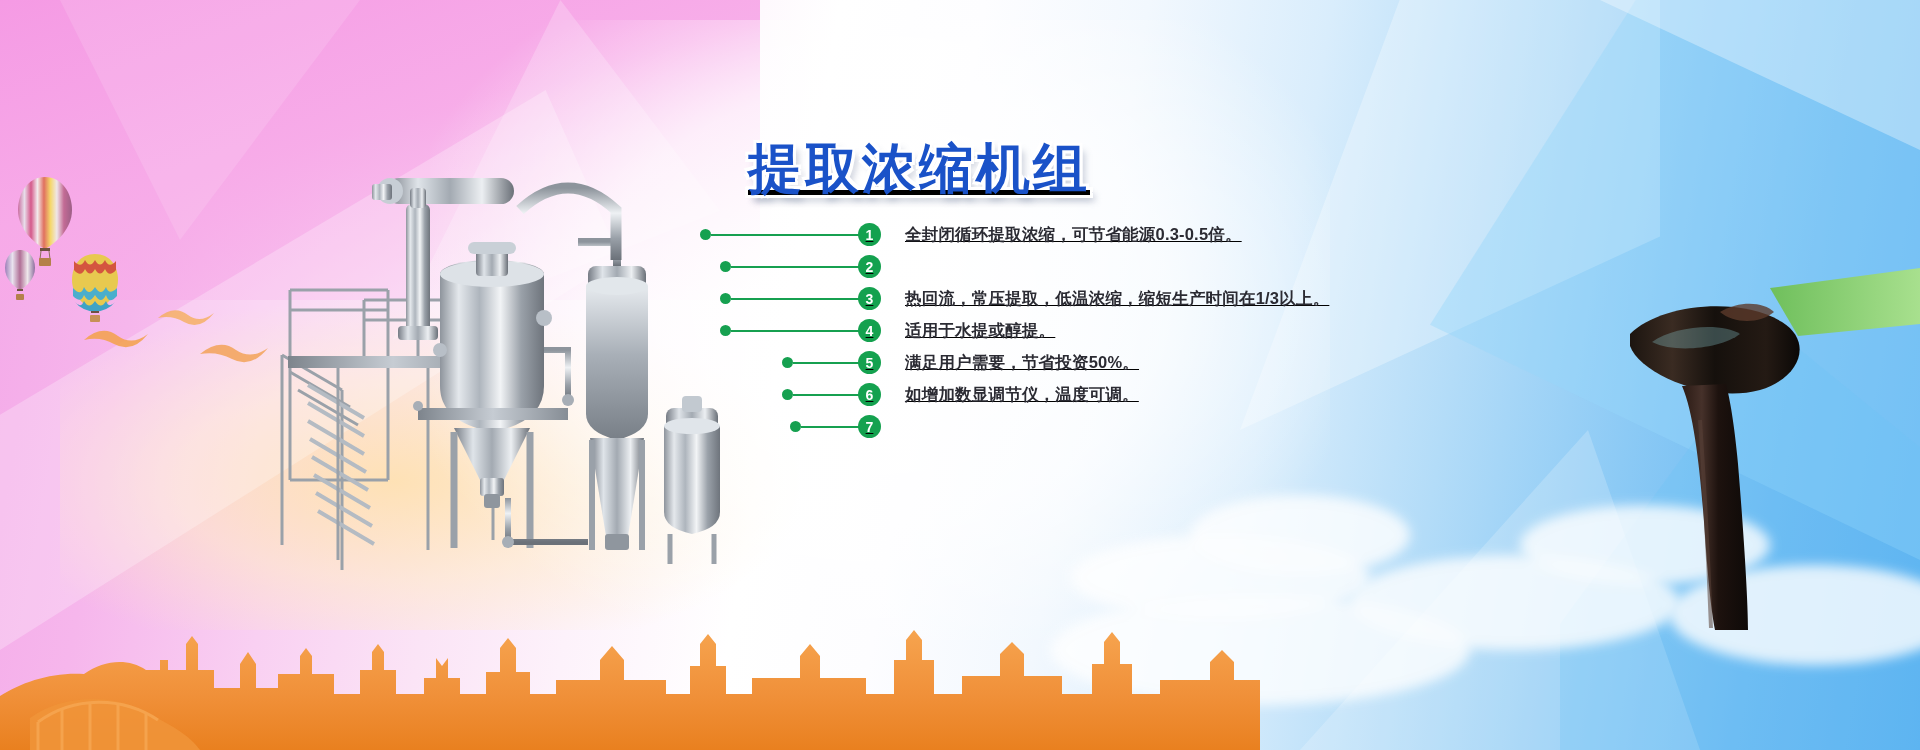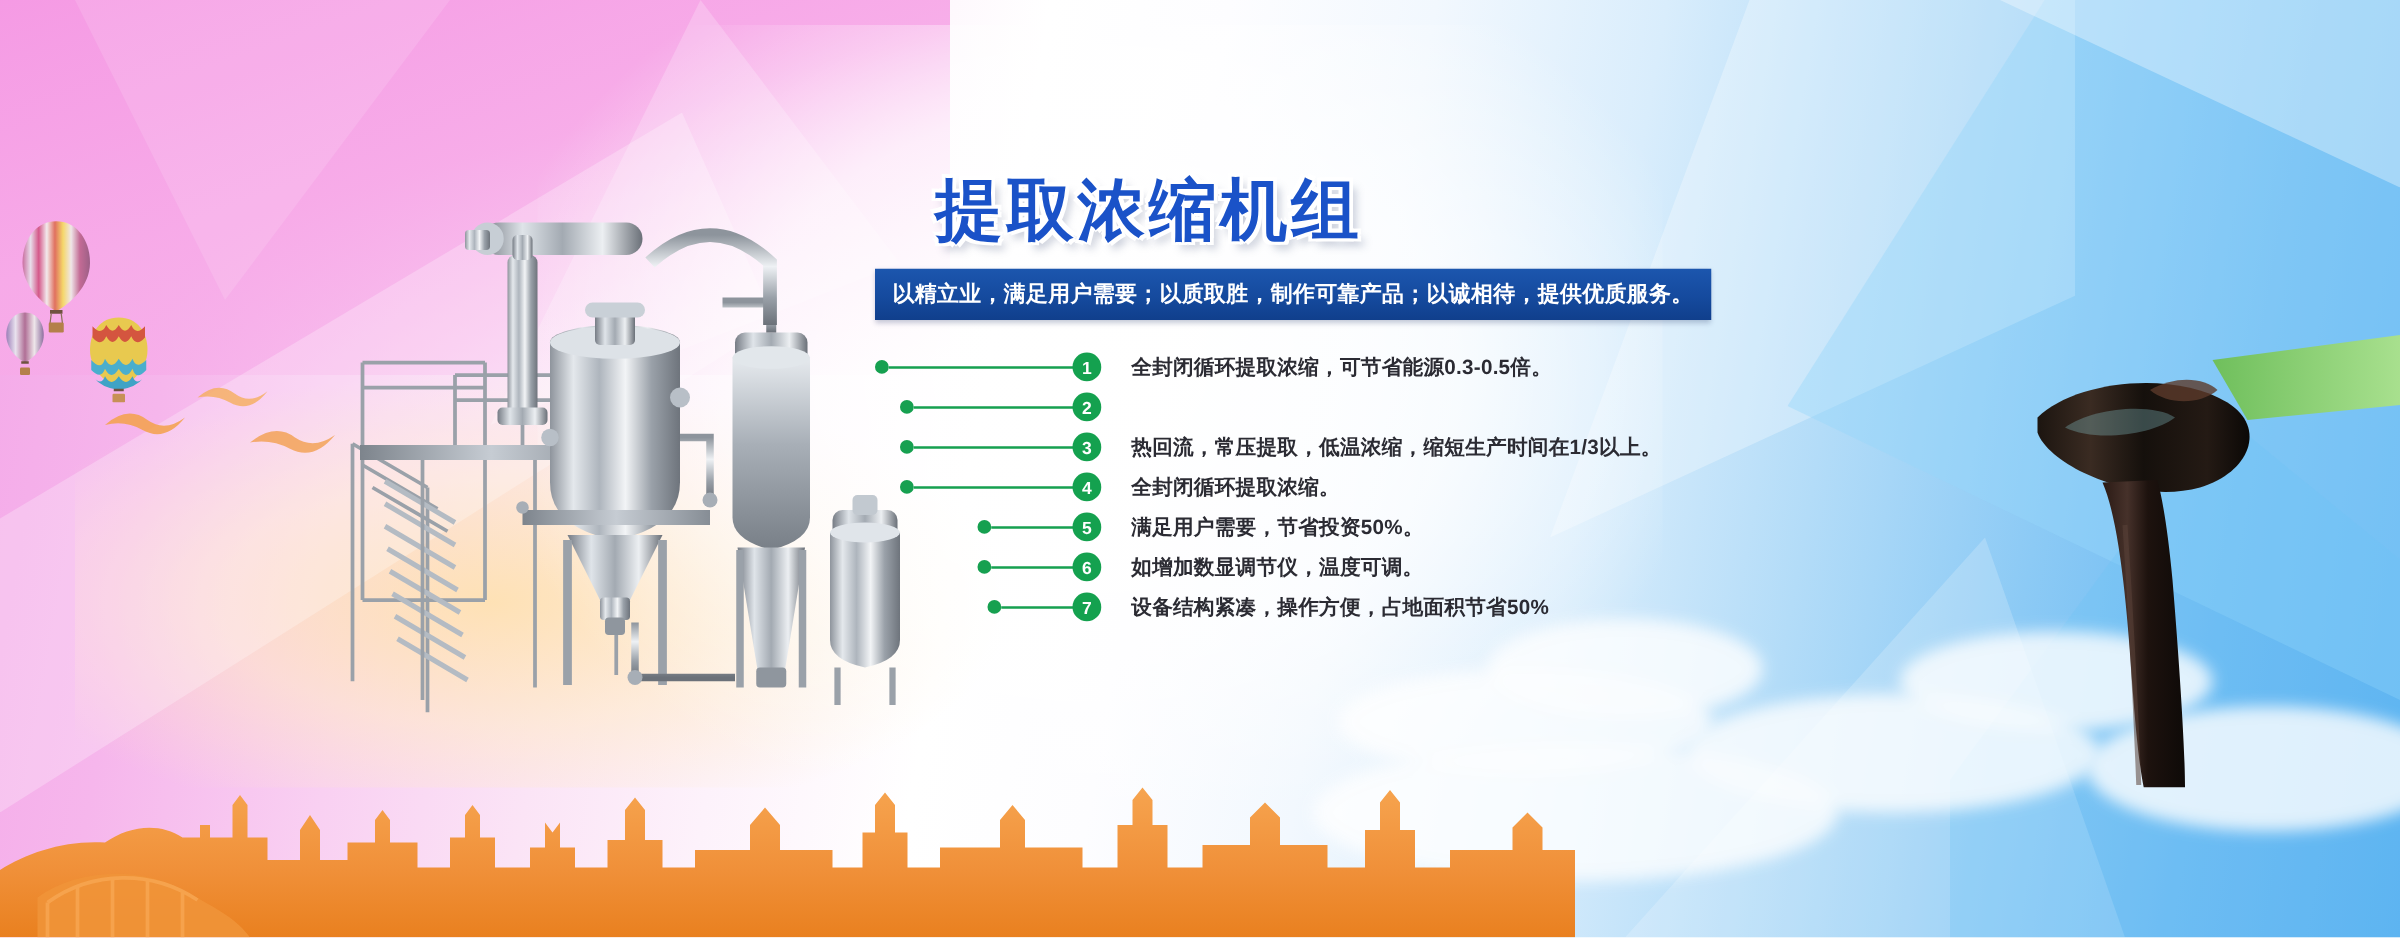--- a/index.html
+++ b/index.html
@@ -86,21 +86,21 @@
   
   .birds { position:absolute; left:80px; top:300px; width:230px; height:80px; }
 
   
   .machine { position:absolute; left:268px; top:150px; width:500px; height:420px; }
 
   
   .oil { position:absolute; right:0; top:250px; width:350px; height:380px; }
 
   
-  .textcol { position:absolute; left:700px; top:140px; width:900px; }
+  .textcol { position:absolute; left:700px; top:140px; width:900px;text-decoration:underline; }
   .title {
     font-size:54px; font-weight:bold; color:#1a52c8;
     letter-spacing:3px; line-height:1.05;
     padding-left:48px;
     text-shadow:
       2px 0 0 #fff, -2px 0 0 #fff, 0 2px 0 #fff, 0 -2px 0 #fff,
       3px 3px 0 #fff, -3px 3px 0 #fff, 3px -3px 0 #fff, -3px -3px 0 #fff,
       5px 6px 7px rgba(120,130,160,.45);
   }
   .subbar {
@@ -395,21 +395,20 @@
     <path d="M200 38 L350 18 L350 74 L228 86 Z" fill="url(#leafg)"></path>
     <path d="M60 84 C90 54 170 46 212 72 C244 92 230 128 190 140 C140 154 70 124 60 96 Z" fill="url(#oilbody)"></path>
     <path d="M82 92 C104 76 152 72 170 84 C152 98 106 104 82 92 Z" fill="#8fcfd6" opacity=".30"></path>
     <path d="M150 62 C170 50 194 52 204 62 C190 74 164 74 150 62 Z" fill="#5b3a2a" opacity=".8"></path>
     <path d="M112 136 C126 168 132 240 136 300 C139 340 142 366 145 380 L178 380 C178 344 172 262 168 214 C164 172 160 150 156 134 Z" fill="url(#oilg)"></path>
     <path d="M130 170 C134 230 138 300 141 378" stroke="#5a4238" stroke-width="4" opacity=".55" fill="none"></path>
   </svg>
 
   <div class="textcol">
     <div class="title">提取浓缩机组</div>
-    <div class="subbar">以精立业，满足用户需要；以质取胜，制作可靠产品；以诚相待，提供优质服务。</div>
     <div class="feature-list">
         <div class="frow">
           <div class="connector" style="margin-left: 0px;">
             <span class="cdot"></span>
             <span class="cline" style="width: 148px;"></span>
             <span class="cnum">1</span>
           </div>
           <span class="ftext">全封闭循环提取浓缩，可节省能源0.3-0.5倍。</span>
         </div>
         <div class="frow">
@@ -426,21 +425,21 @@
             <span class="cnum">3</span>
           </div>
           <span class="ftext">热回流，常压提取，低温浓缩，缩短生产时间在1/3以上。</span>
         </div>
         <div class="frow">
           <div class="connector" style="margin-left: 20px;">
             <span class="cdot"></span>
             <span class="cline" style="width: 128px;"></span>
             <span class="cnum">4</span>
           </div>
-          <span class="ftext">全封闭循环提取浓缩。</span>
+          <span class="ftext">适用于水提或醇提。</span>
         </div>
         <div class="frow">
           <div class="connector" style="margin-left: 82px;">
             <span class="cdot"></span>
             <span class="cline" style="width: 66px;"></span>
             <span class="cnum">5</span>
           </div>
           <span class="ftext">满足用户需要，节省投资50%。</span>
         </div>
         <div class="frow">
@@ -450,18 +449,17 @@
             <span class="cnum">6</span>
           </div>
           <span class="ftext">如增加数显调节仪，温度可调。</span>
         </div>
         <div class="frow">
           <div class="connector" style="margin-left: 90px;">
             <span class="cdot"></span>
             <span class="cline" style="width: 58px;"></span>
             <span class="cnum">7</span>
           </div>
-          <span class="ftext">设备结构紧凑，操作方便，占地面积节省50%</span>
         </div>
       </div>
   </div>
 
 </div>
 
 </body></html>

